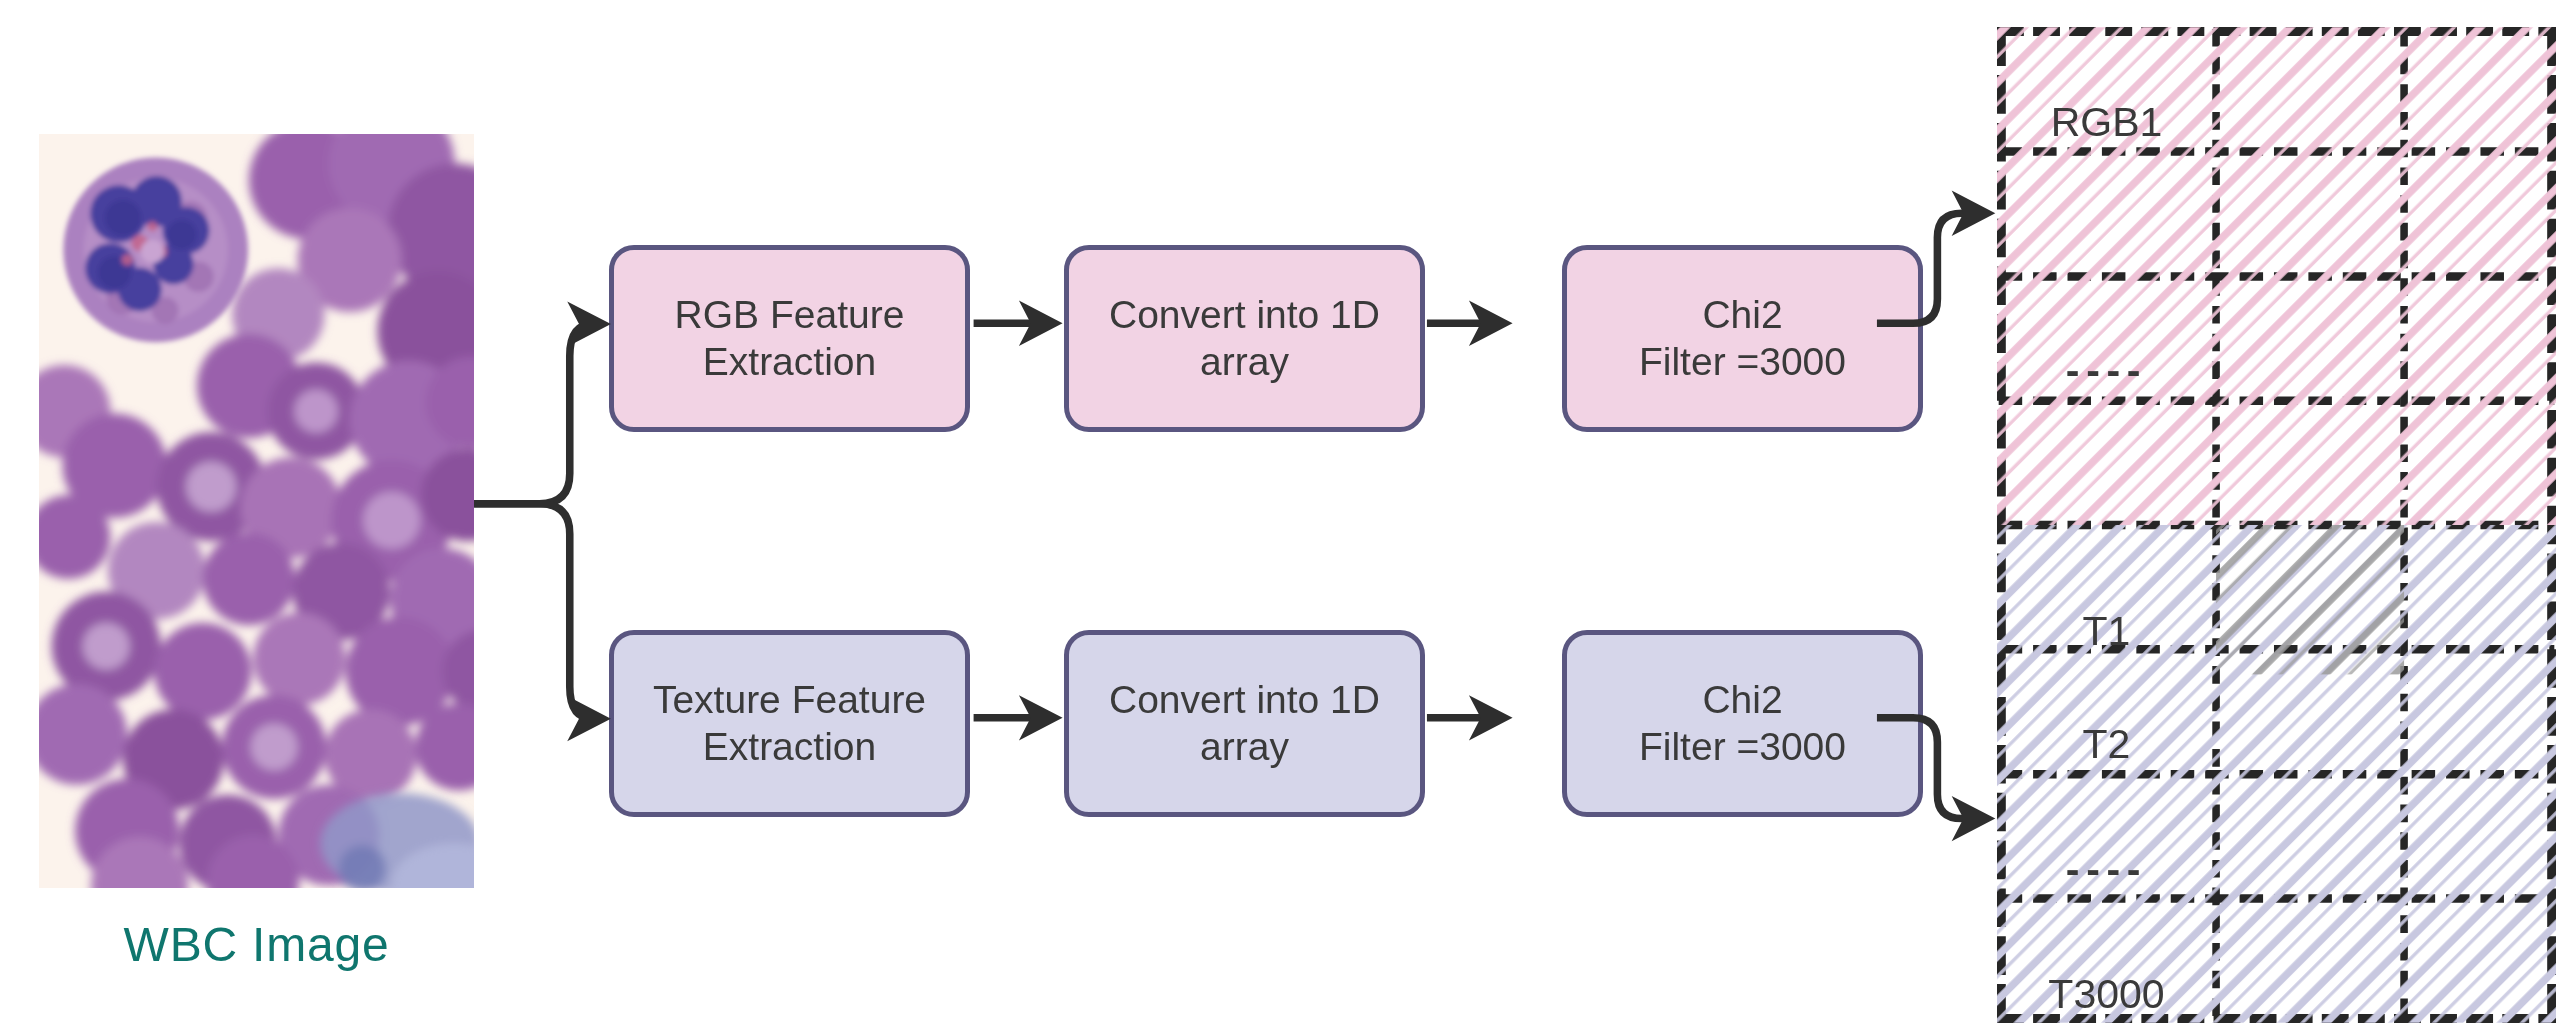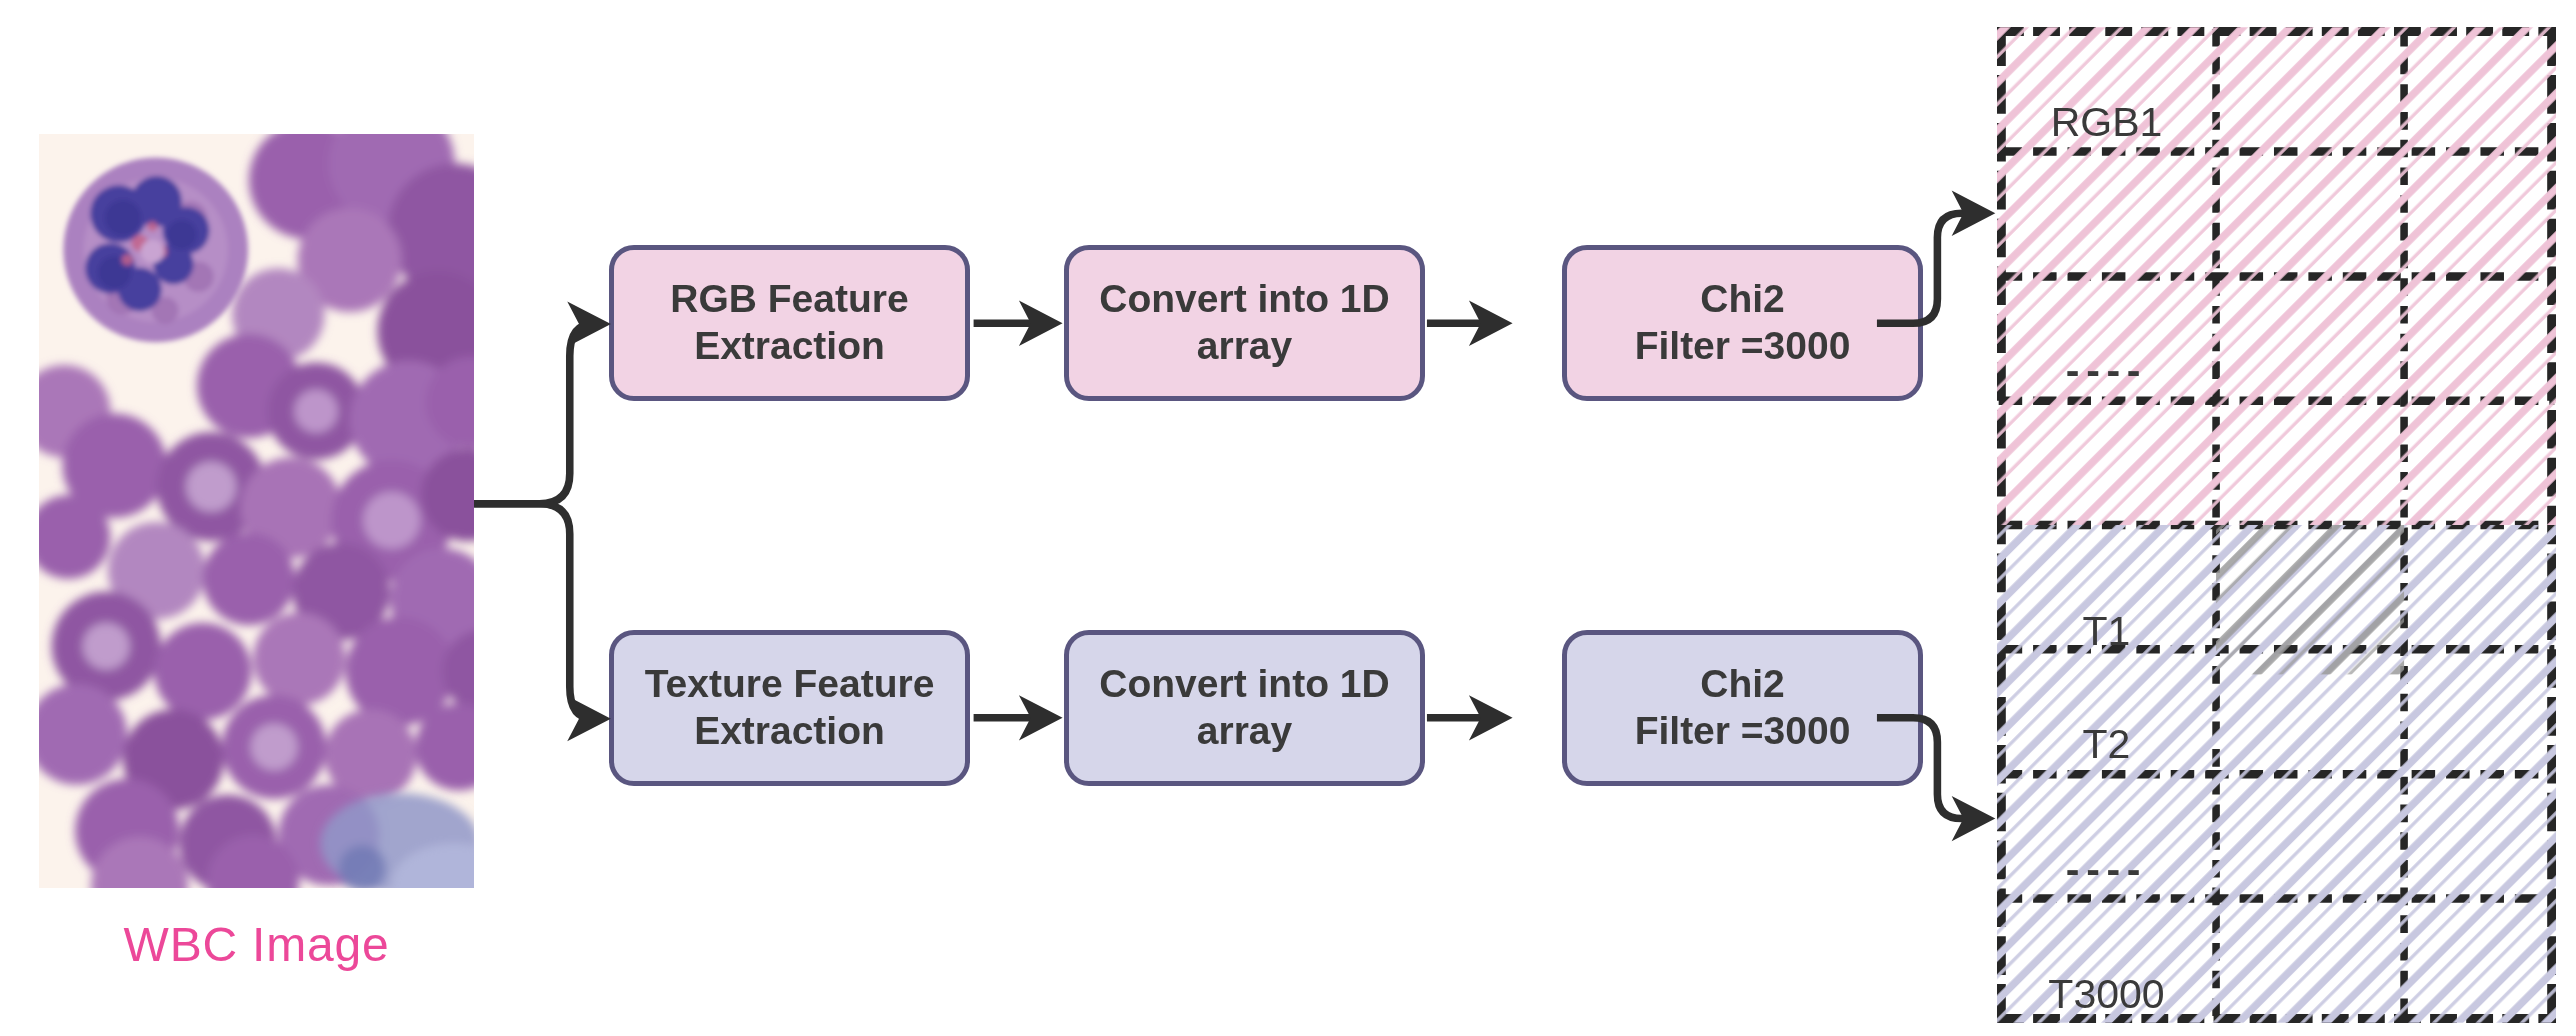--- a/index.html
+++ b/index.html
@@ -9,33 +9,32 @@
     background:#ffffff;
     font-family:"Liberation Sans", sans-serif;
     overflow:hidden;
   }
   .abs{position:absolute;}
   
   .wbc-photo{left:39px;top:134px;width:435px;height:754px;}
   .wbc-caption{
     left:39px;top:917px;width:435px;height:54px;
     display:flex;align-items:center;justify-content:center;
-    font-size:48px;color:#ec4899;letter-spacing:0.8px;
+    font-size:48px;color:#0f766e;letter-spacing:0.8px;
   }
   
   .box{
     box-sizing:border-box;
-    width:361px;height:156px;
+    width:361px;height:187px;
     border:5.9px solid var(--box-border,#5a5680);
     border-radius:25px;
     display:flex;align-items:center;justify-content:center;
     text-align:center;
     font-size:39px;line-height:1.2;color:var(--text,#3a3a3a);
     white-space:pre-line;
-    font-weight:bold;
   }
   .box.pink{background:var(--pink-fill,#f2d3e4);}
   .box.lav{background:var(--lavender-fill,#d6d6ea);}
   .r1{top:245px;} .r2{top:630px;}
   .c1{left:609px;} .c2{left:1064px;} .c3{left:1514px;margin-left:48px;}
   
   .arrows{left:0;top:0;width:2576px;height:1036px;pointer-events:none;}
   .flow-line{fill:none;stroke:var(--line,#2e2e2e);stroke-width:9px;stroke-linejoin:round;}
   .flow-head{fill:var(--line,#2e2e2e);stroke:none;}
   

